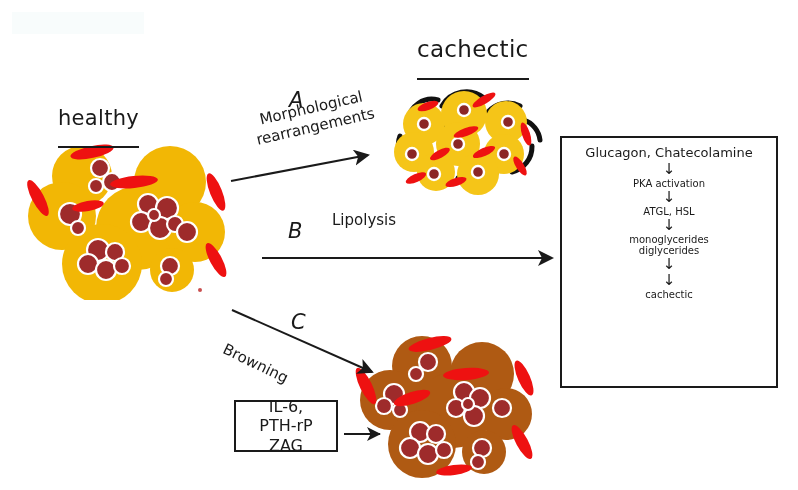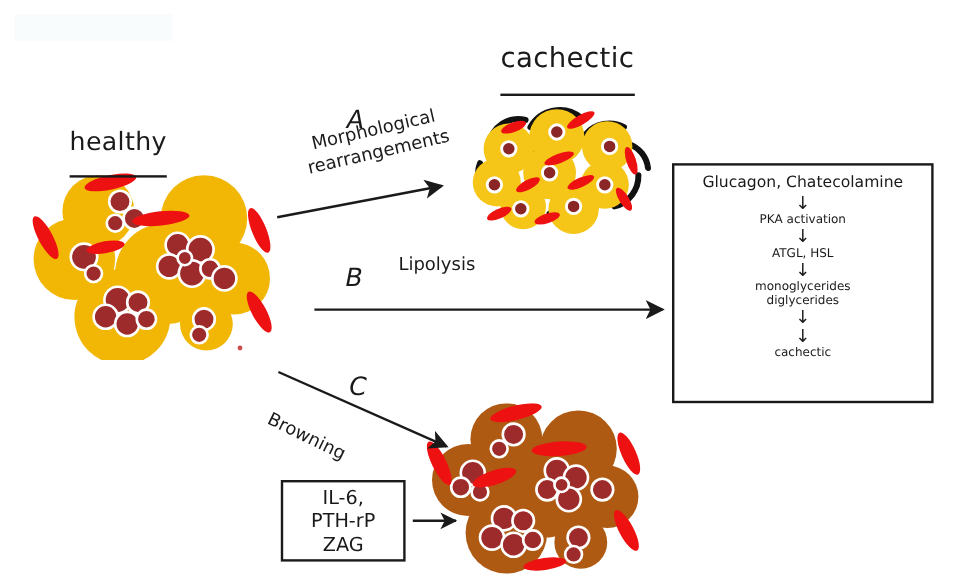--- a/index.html
+++ b/index.html
@@ -81,41 +81,41 @@
   }
 
   .box {
     position: absolute;
     border: 2px solid #1a1a1a;
     background: #ffffff;
     box-sizing: border-box;
   }
   #pathway-box {
     left: 560px; top: 136px;
-    width: 218px; height: 200px;
+    width: 218px; height: 252px;
     padding-top: 8px;
   }
   #pathway-box .step {
     text-align: center;
     font-size: 10px;
     color: #1a1a1a;
     line-height: 1.12;
     white-space: nowrap;
   }
   #pathway-box .step.small { font-size: 13px; }
   #pathway-box .varrow {
     text-align: center;
     font-size: 15px;
     line-height: 1.0;
     color: #1a1a1a;
     margin: 1px 0;
   }
   #cytokine-box {
     left: 234px; top: 400px;
-    width: 104px; height: 68px;
+    width: 104px; height: 52px;
     display: flex;
     flex-direction: column;
     align-items: center;
     justify-content: center;
   }
   #cytokine-box .line {
     font-size: 16px;
     color: #1a1a1a;
     line-height: 1.2;
     white-space: nowrap;

